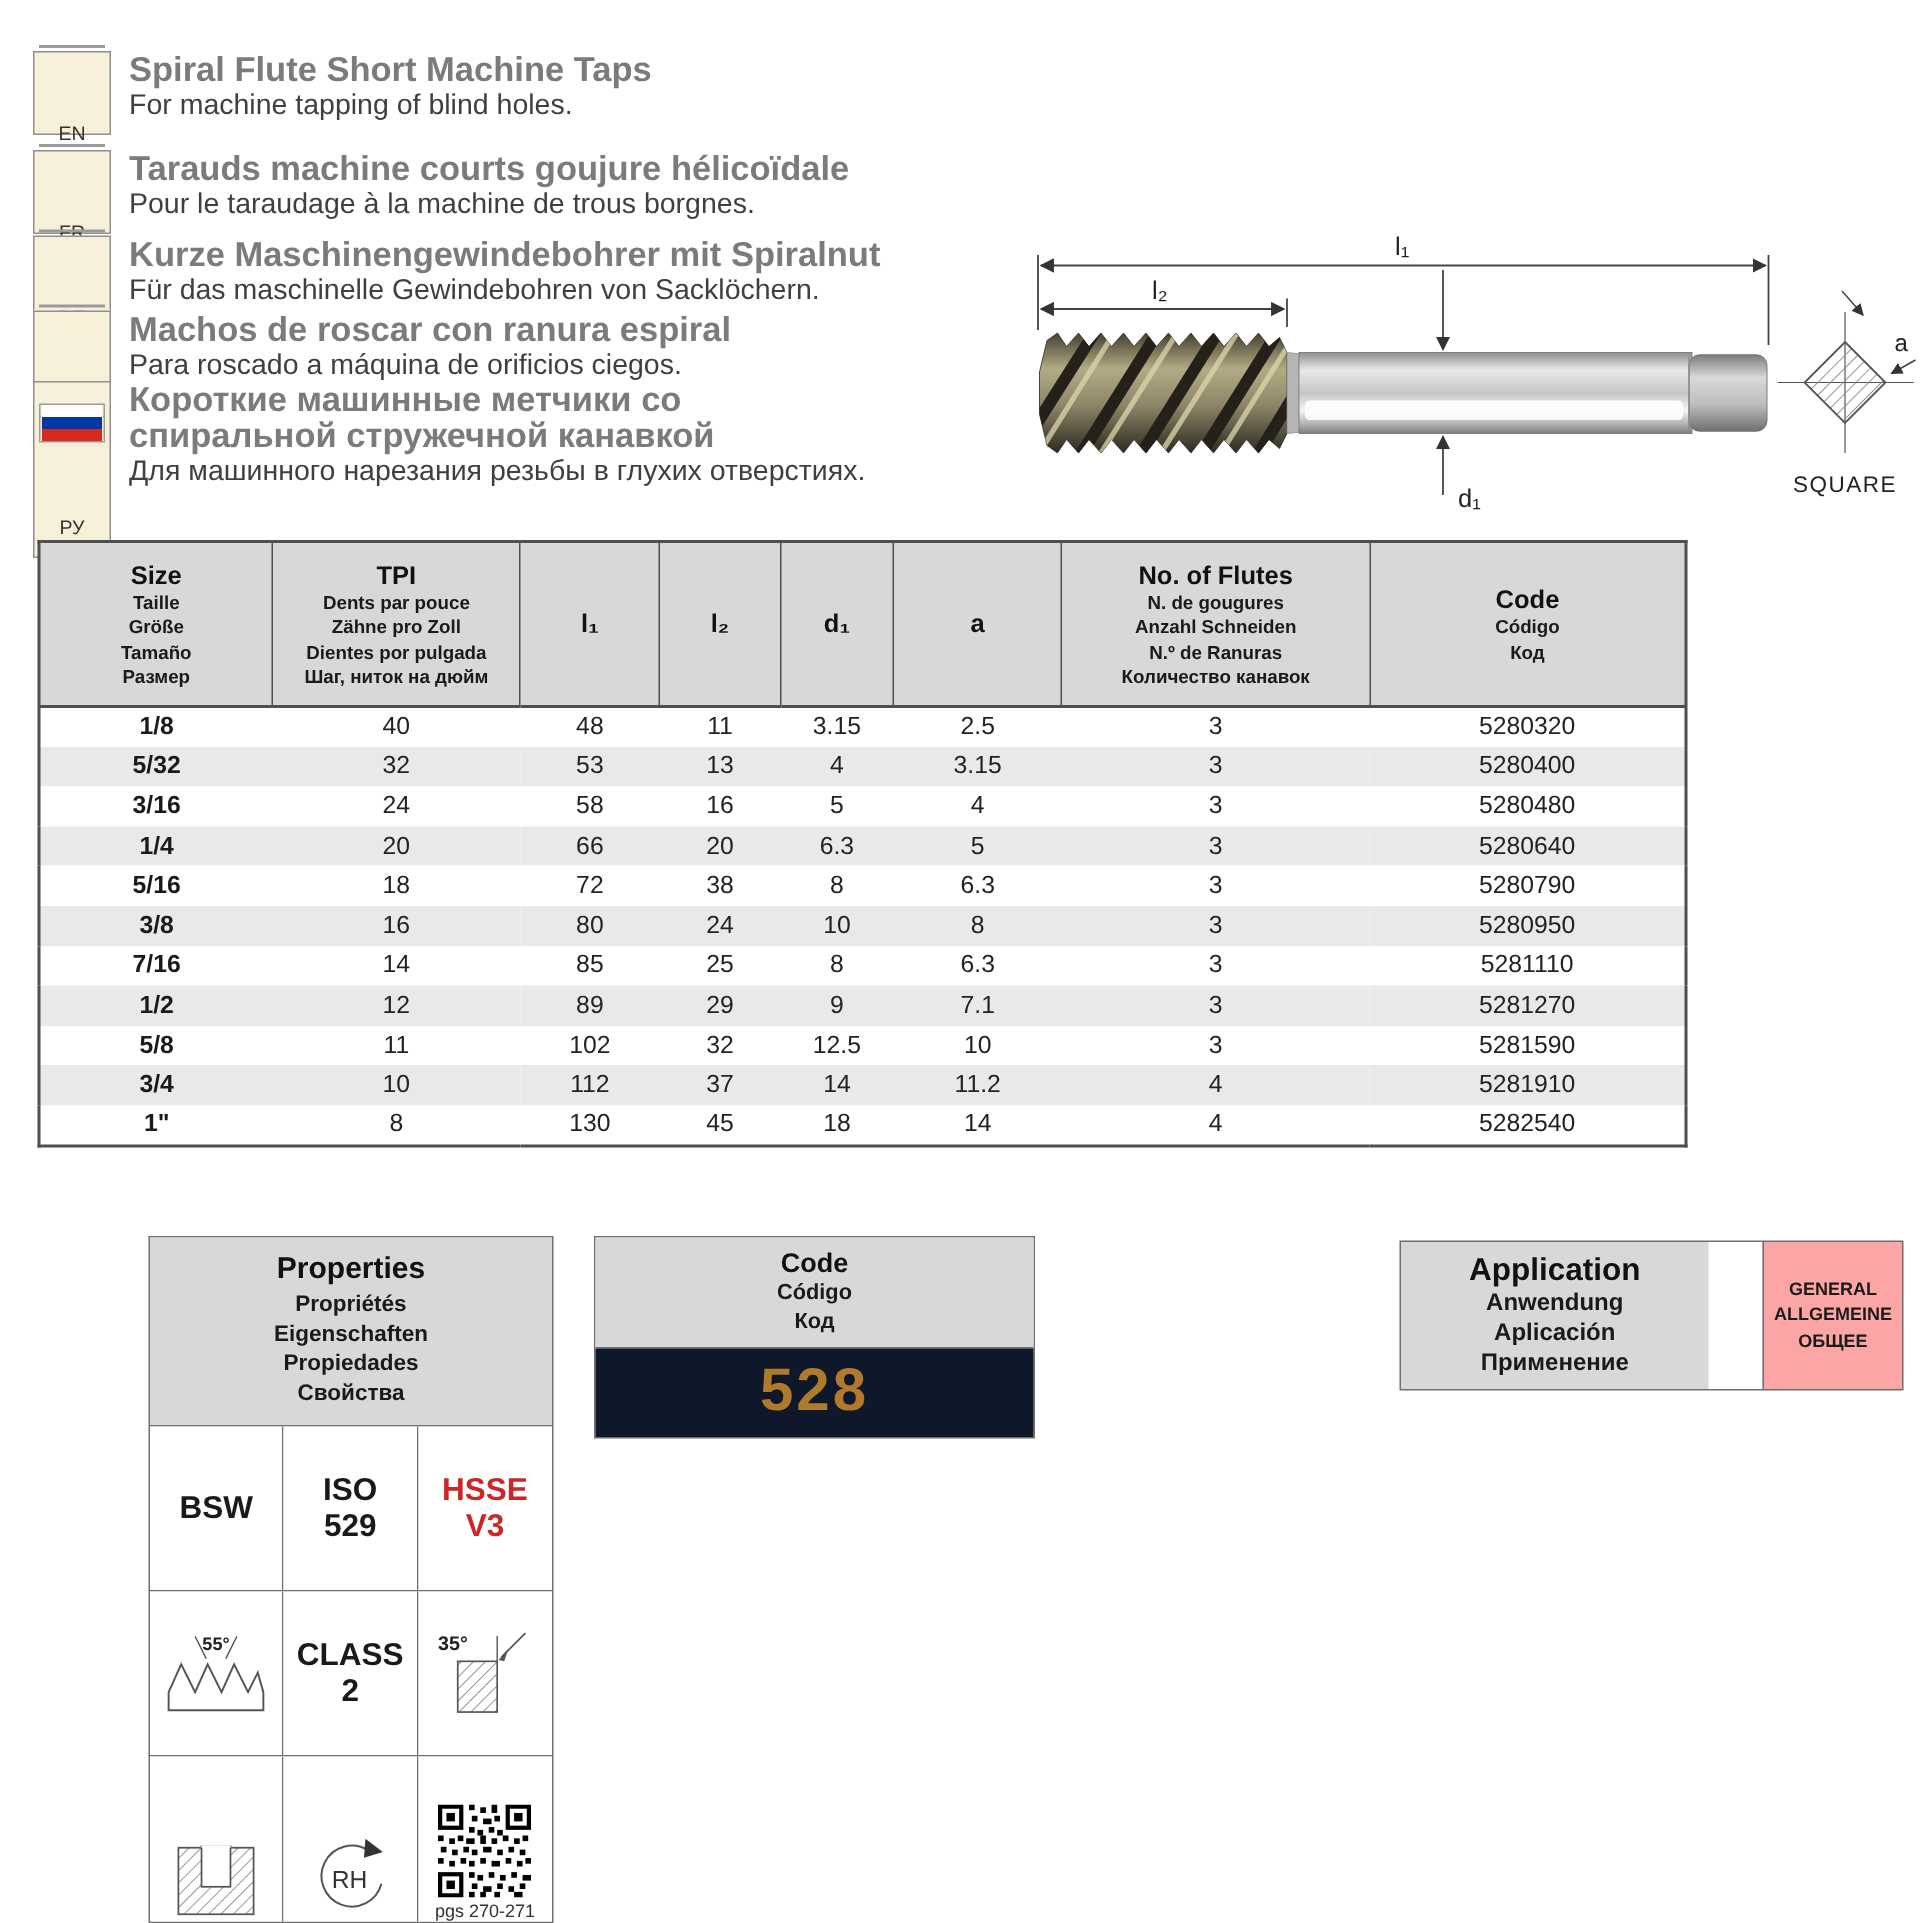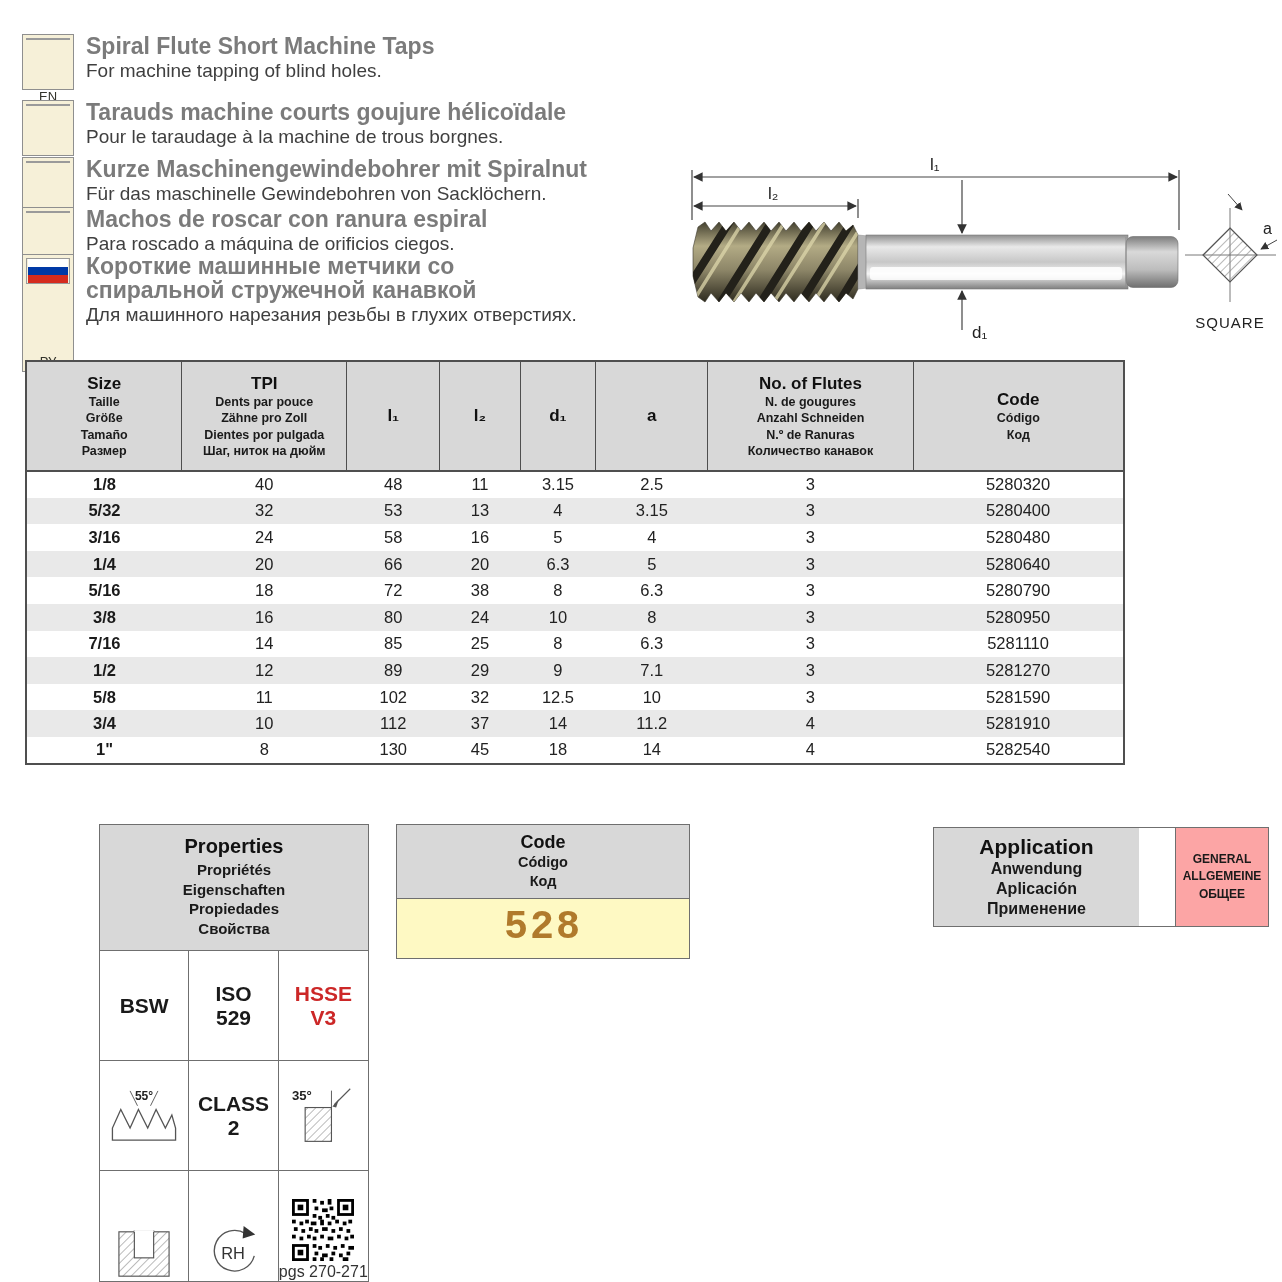--- a/index.html
+++ b/index.html
@@ -1,21 +1,21 @@
 <!DOCTYPE html>
 <html><head>
 <meta charset="utf-8">
 <style>
   * { margin:0; padding:0; box-sizing:border-box; }
   body { font-family:"Liberation Sans", sans-serif; background:#fff; }
   .page { position:relative; width:1282px; height:1282px; background:#ffffff; overflow:hidden; }
 
   
   .lang-block { position:absolute; left:22px; display:flex; gap:12px; align-items:flex-start; }
-  .flag-badge { width:52px; background:#f6f0d8; border:1px solid #8f8f8f; display:flex; flex-direction:column; align-items:center; justify-content:space-between; padding:3px 3px 1px 3px;gap:48px; }
+  .flag-badge { width:52px; background:#f6f0d8; border:1px solid #8f8f8f; display:flex; flex-direction:column; align-items:center; justify-content:center; padding:3px 3px 1px 3px;gap:48px; }
   .flag-badge svg { width:44px; height:26px; border:1px solid #9a9a9a; display:block; }
   .flag-code { font-size:13px; color:#33332b; padding:1px 0; }
   .badge-h { height:56px; }
   .badge-tall { height:118px; }
   .lang-text { max-width:560px; }
   .lang-title { font-size:23px; font-weight:bold; color:#7b7b7b; line-height:1.05; }
   .lang-sub { font-size:19px; color:#3f3f3f; line-height:1.15; margin-top:2px; }
   .ru-title { max-width:470px; }
 
   
@@ -39,28 +39,28 @@
   .props-header { background:#d8d8d8; border-bottom:1.5px solid #6f6f6f; text-align:center; padding:10px 4px 12px 4px; }
   .props-h1 { font-size:20px; font-weight:bold; color:#111; margin-bottom:2px; }
   .props-h2 { font-size:15px; font-weight:bold; color:#1a1a1a; line-height:1.3; }
   .props-grid { display:grid; grid-template-columns:1fr 1fr 1fr; }
   .props-cell { border-right:1.5px solid #6f6f6f; border-bottom:1.5px solid #6f6f6f; height:110px;
                 display:flex; flex-direction:column; align-items:center; justify-content:center; background:#fff; text-align:center; }
   .props-cell:nth-child(3n) { border-right:none; }
   .props-cell:nth-child(n+7) { border-bottom:none;justify-content:flex-end; }
   .cell-big { font-size:21px; font-weight:bold; color:#1a1a1a; line-height:1.1; }
   .cell-red { color:#cc2727; }
-  .qr-caption { font-size:16px; color:#333; margin-top:2px; }
+  .qr-caption { font-size:12px; color:#333; margin-top:2px; }
 
   
   .code-box { position:absolute; left:396px; top:824px; width:294px; border:1.5px solid #6f6f6f; }
   .code-box-header { background:#d8d8d8; border-bottom:1px solid #6f6f6f; text-align:center; padding:7px 4px; }
   .code-h1 { font-size:18px; font-weight:bold; color:#111; }
   .code-h2 { font-size:14.5px; font-weight:bold; color:#1a1a1a; line-height:1.3; }
-  .code-value { background:#fef9c3; text-align:center; padding:6px 0 8px 0; font-size:40px; font-weight:bold; color:#b07a2c; letter-spacing:2px;font-family:Liberation Mono, monospace; }
+  .code-value { background:#0f172a; text-align:center; padding:6px 0 8px 0; font-size:40px; font-weight:bold; color:#b07a2c; letter-spacing:2px; }
 
   
   .app-box { position:absolute; left:933px; top:827px; width:336px; height:100px; border:1.5px solid #6f6f6f; display:flex;gap:36px; }
   .app-left { flex:1; background:#d8d8d8; display:flex; flex-direction:column; align-items:center; justify-content:center; }
   .app-h1 { font-size:21px; font-weight:bold; color:#111; }
   .app-h2 { font-size:16px; font-weight:bold; color:#1a1a1a; line-height:1.25; }
   .app-right { width:93px; background:#fca5a5; border-left:1.5px solid #6f6f6f; display:flex; flex-direction:column; align-items:center; justify-content:center; }
   .app-val { font-size:12px; font-weight:bold; color:#1a1a1a; line-height:1.45; text-align:center; }
 </style>
 </head>

